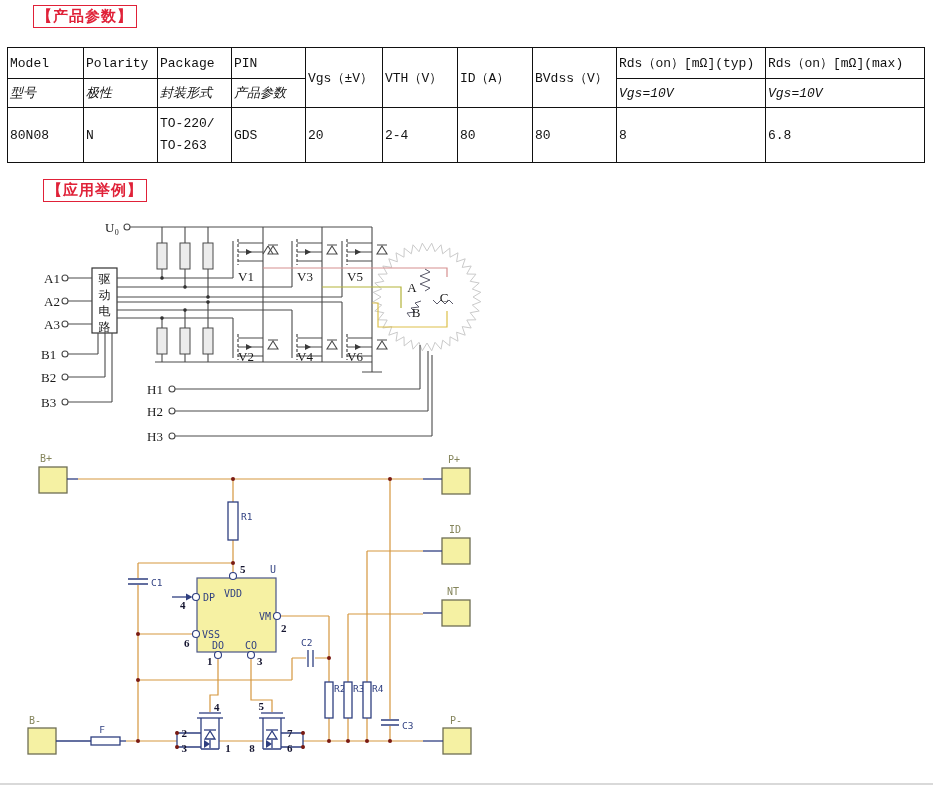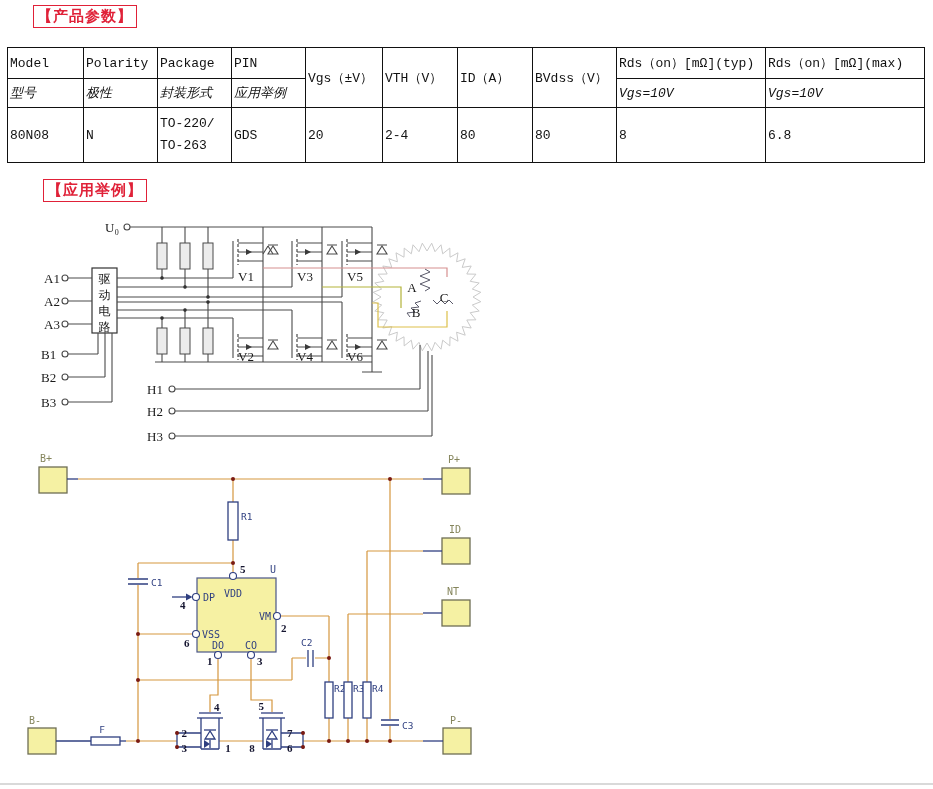--- a/index.html
+++ b/index.html
@@ -79,21 +79,21 @@
       <td rowspan="2">VTH（V）</td>
       <td rowspan="2">ID（A）</td>
       <td rowspan="2">BVdss（V）</td>
       <td>Rds（on）[mΩ](typ)</td>
       <td>Rds（on）[mΩ](max)</td>
     </tr>
     <tr class="r2">
       <td>型号</td>
       <td>极性</td>
       <td>封装形式</td>
-      <td>应用举例</td>
+      <td>产品参数</td>
       <td>Vgs=10V</td>
       <td>Vgs=10V</td>
     </tr>
     <tr class="r3">
       <td>80N08</td>
       <td>N</td>
       <td>
         <div class="pkg-line">TO-220/</div>
         <div class="pkg-line">TO-263</div>
       </td>

